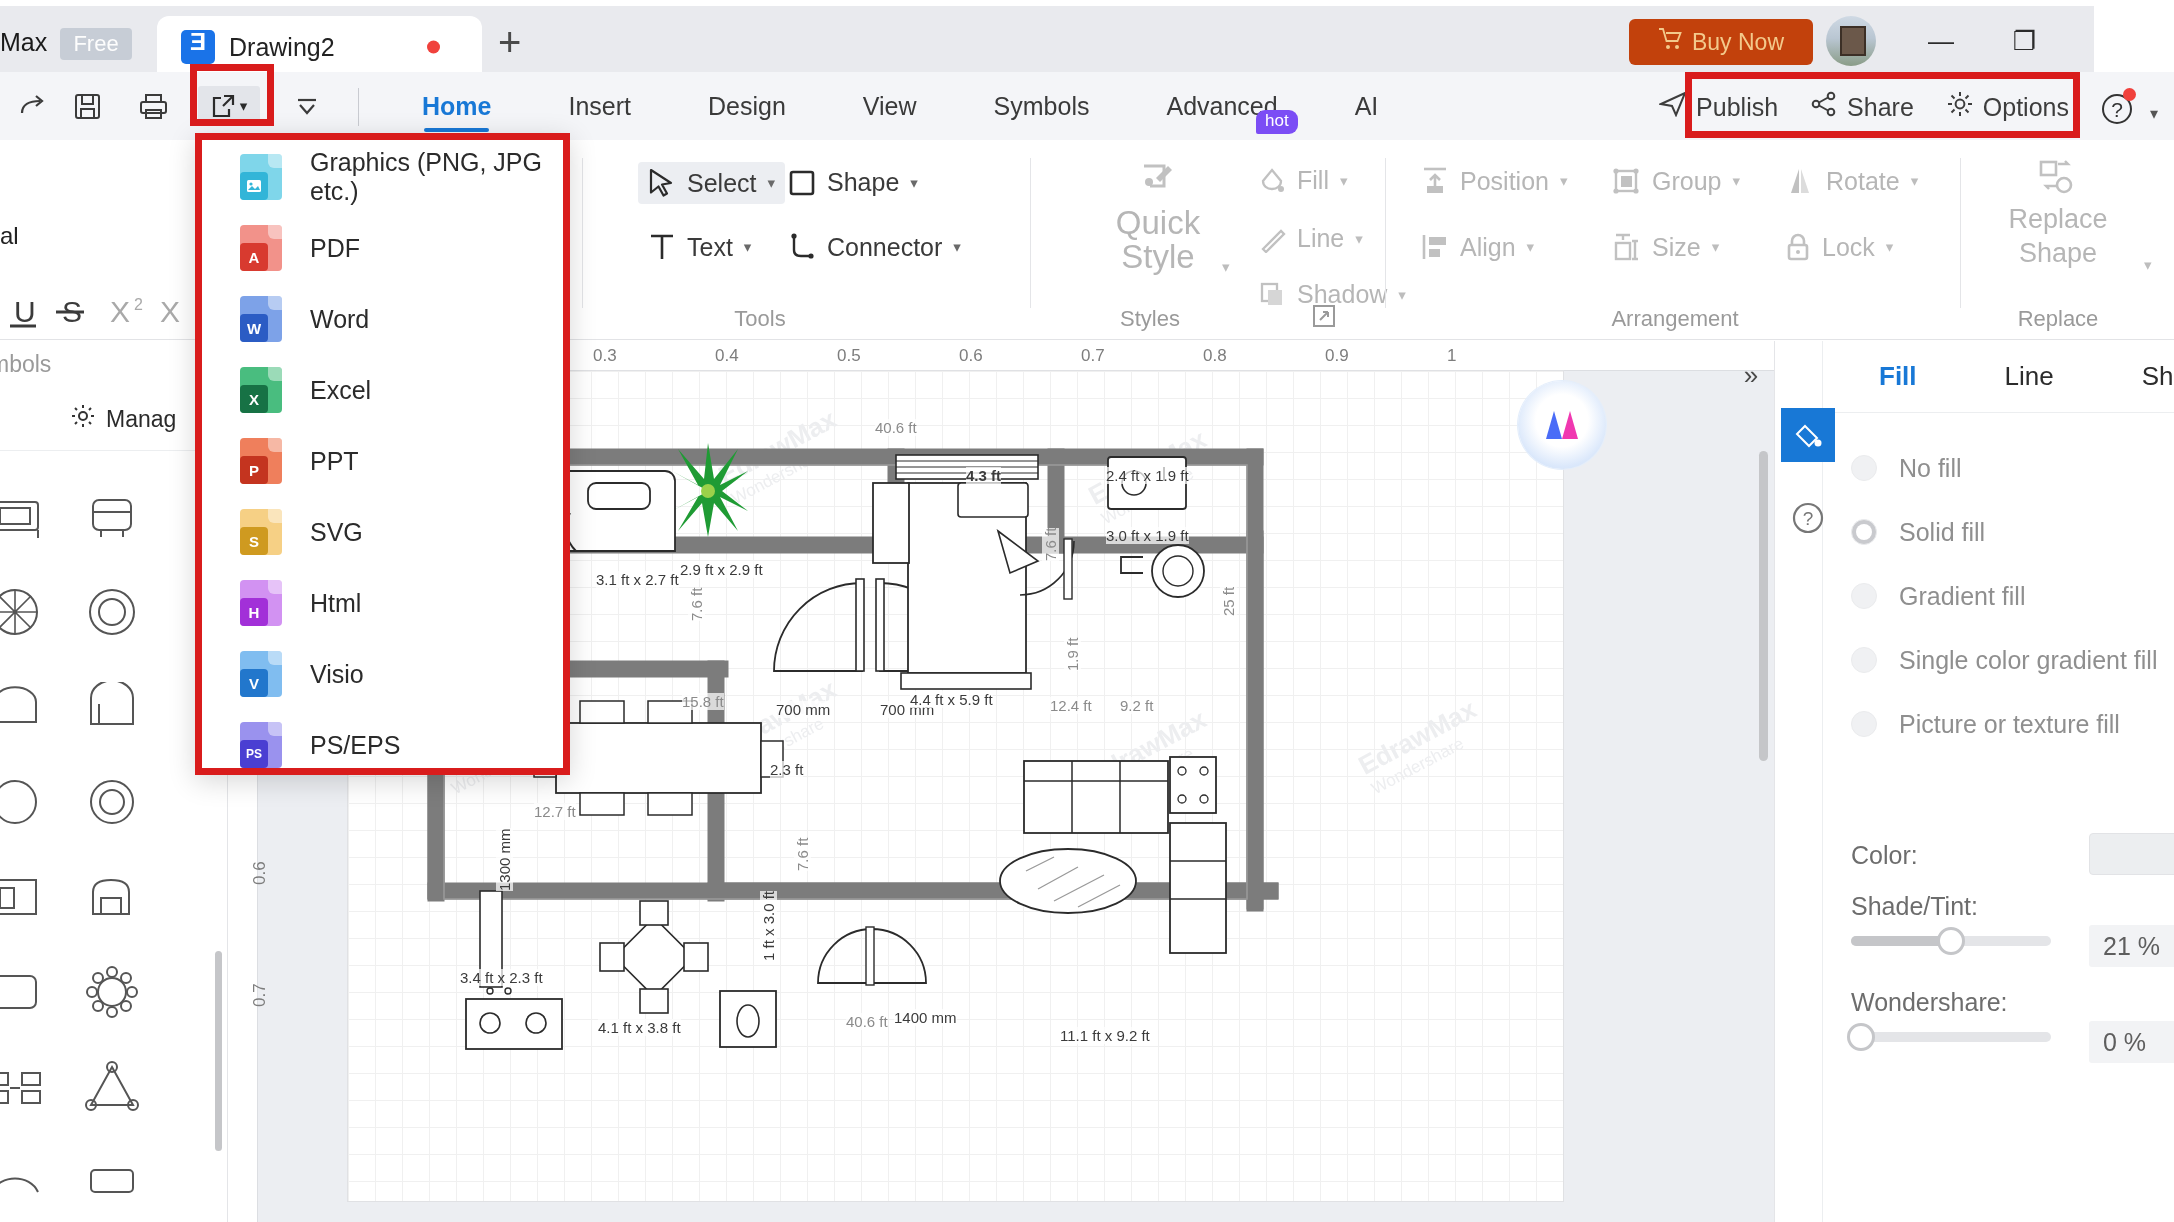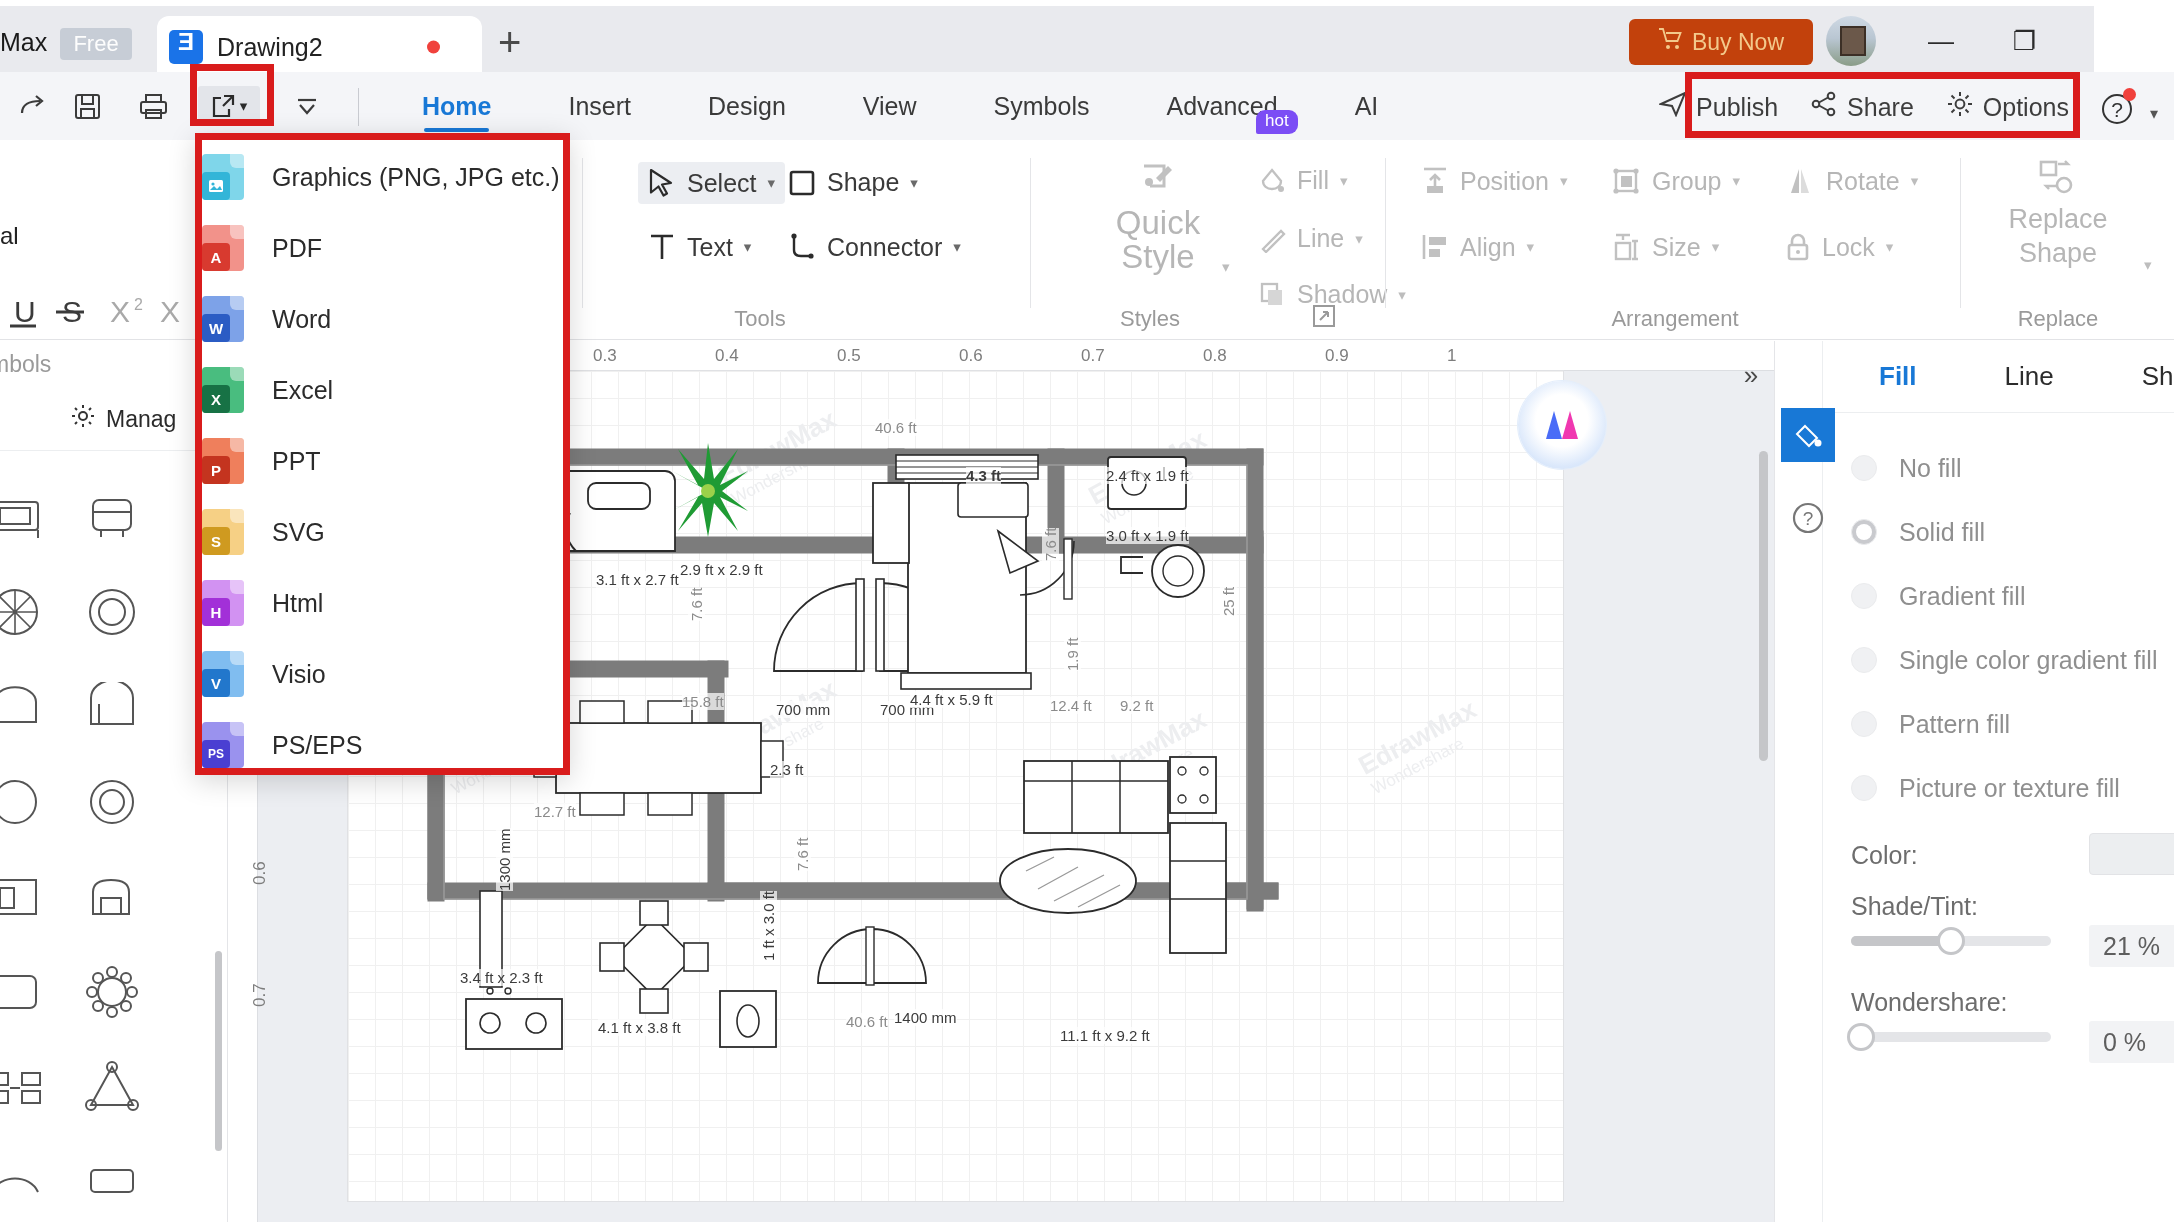--- a/index.html
+++ b/index.html
@@ -20,21 +20,21 @@
     position: absolute; left: 0; top: 22px; font-size: 25px; color: #1a1a1a;
   }
   .brand-free {
     position: absolute; left: 60px; top: 22px; width: 72px; height: 32px;
     background: #c7cdd6; border-radius: 4px; color: #fdfdfd;
     font-size: 22px; text-align: center; line-height: 32px;
   }
   .tab-doc {
     position: absolute; left: 157px; top: 10px; width: 325px; height: 62px;
     background: #ffffff; border-radius: 12px 12px 0 0;
-    display: flex; align-items: center; padding: 0 12px;
+    display: flex; align-items: center; padding: 0 24px;
   }
   .tab-doc .logo {
     width: 34px; height: 34px; background: #1a73e8; border-radius: 5px;
     position: relative; flex: 0 0 auto;
   }
   .tab-doc .logo:after {
     content: "Ǝ"; position: absolute; left: 0; right: 0; top: -2px;
     text-align: center; color: #fff; font-size: 24px; font-weight: bold;
   }
   .tab-doc .tab-title {
@@ -296,21 +296,21 @@
     display: flex; align-items: center; padding-left: 14px;
   }
 
   
   .export-menu {
     position: absolute; left: 195px; top: 133px; width: 375px; height: 642px;
     background: #ffffff; border: 7px solid #d91c1c; z-index: 40;
     box-shadow: 0 6px 26px rgba(0,0,0,0.16);
   }
   .menu-item {
-    display: flex; align-items: center; height: 68px; gap: 28px;
+    display: flex; align-items: center; height: 68px; padding-left: 38px; gap: 28px;
     font-size: 25px; color: #2b2b2b; margin-top: 3px;
   }
   .fileico {
     width: 42px; height: 46px; position: relative; flex: 0 0 auto;
     border-radius: 4px;
   }
   .fileico .corner {
     position: absolute; right: 0; top: 0; width: 14px; height: 14px;
     background: rgba(255,255,255,0.45);
     border-radius: 0 4px 0 6px;
@@ -972,24 +972,20 @@
       <div class="rp-opt">
         <span class="radio"></span>
         <span>Gradient fill</span>
       </div>
       <div class="rp-opt">
         <span class="radio"></span>
         <span>Single color gradient fill</span>
       </div>
       <div class="rp-opt">
         <span class="radio"></span>
-        <span>Pattern fill</span>
-      </div>
-      <div class="rp-opt">
-        <span class="radio"></span>
         <span>Picture or texture fill</span>
       </div>
     </div>
 
     <div class="rp-row" style="top:500px;">
       <span>Color:</span>
       <span class="swatch" style="top:-8px;"></span>
     </div>
 
     <div class="rp-row" style="top:551px;">

